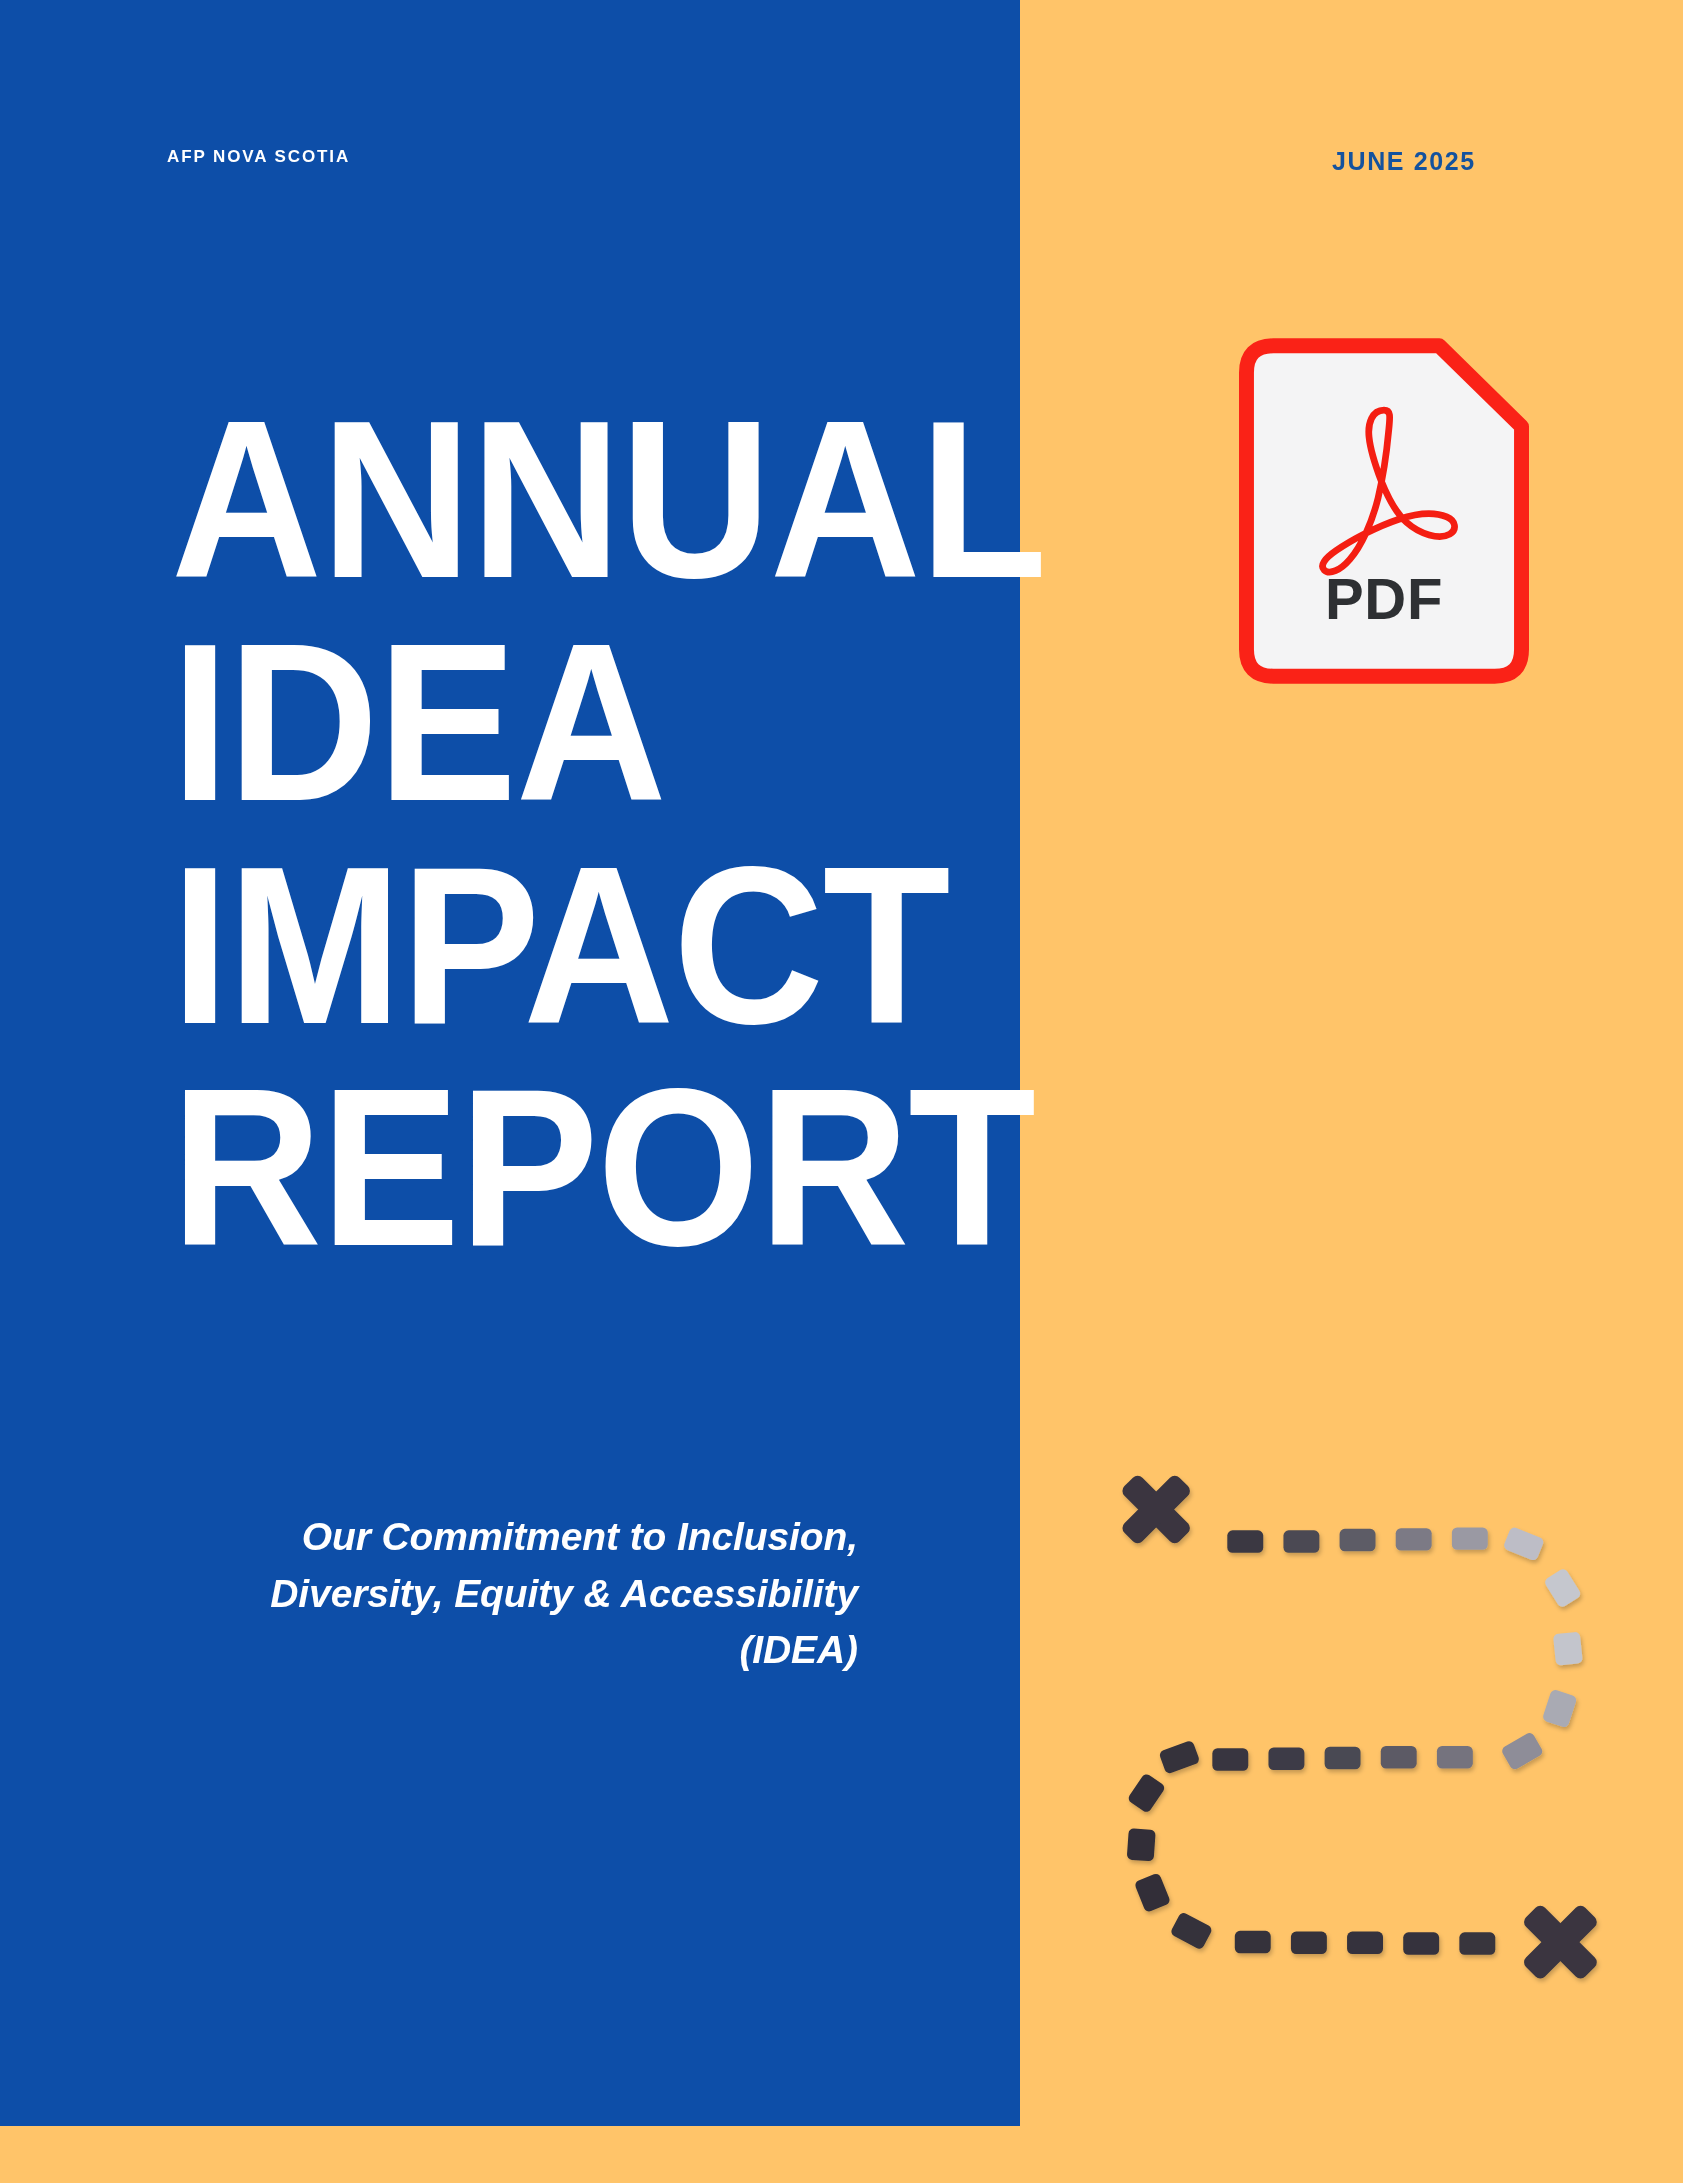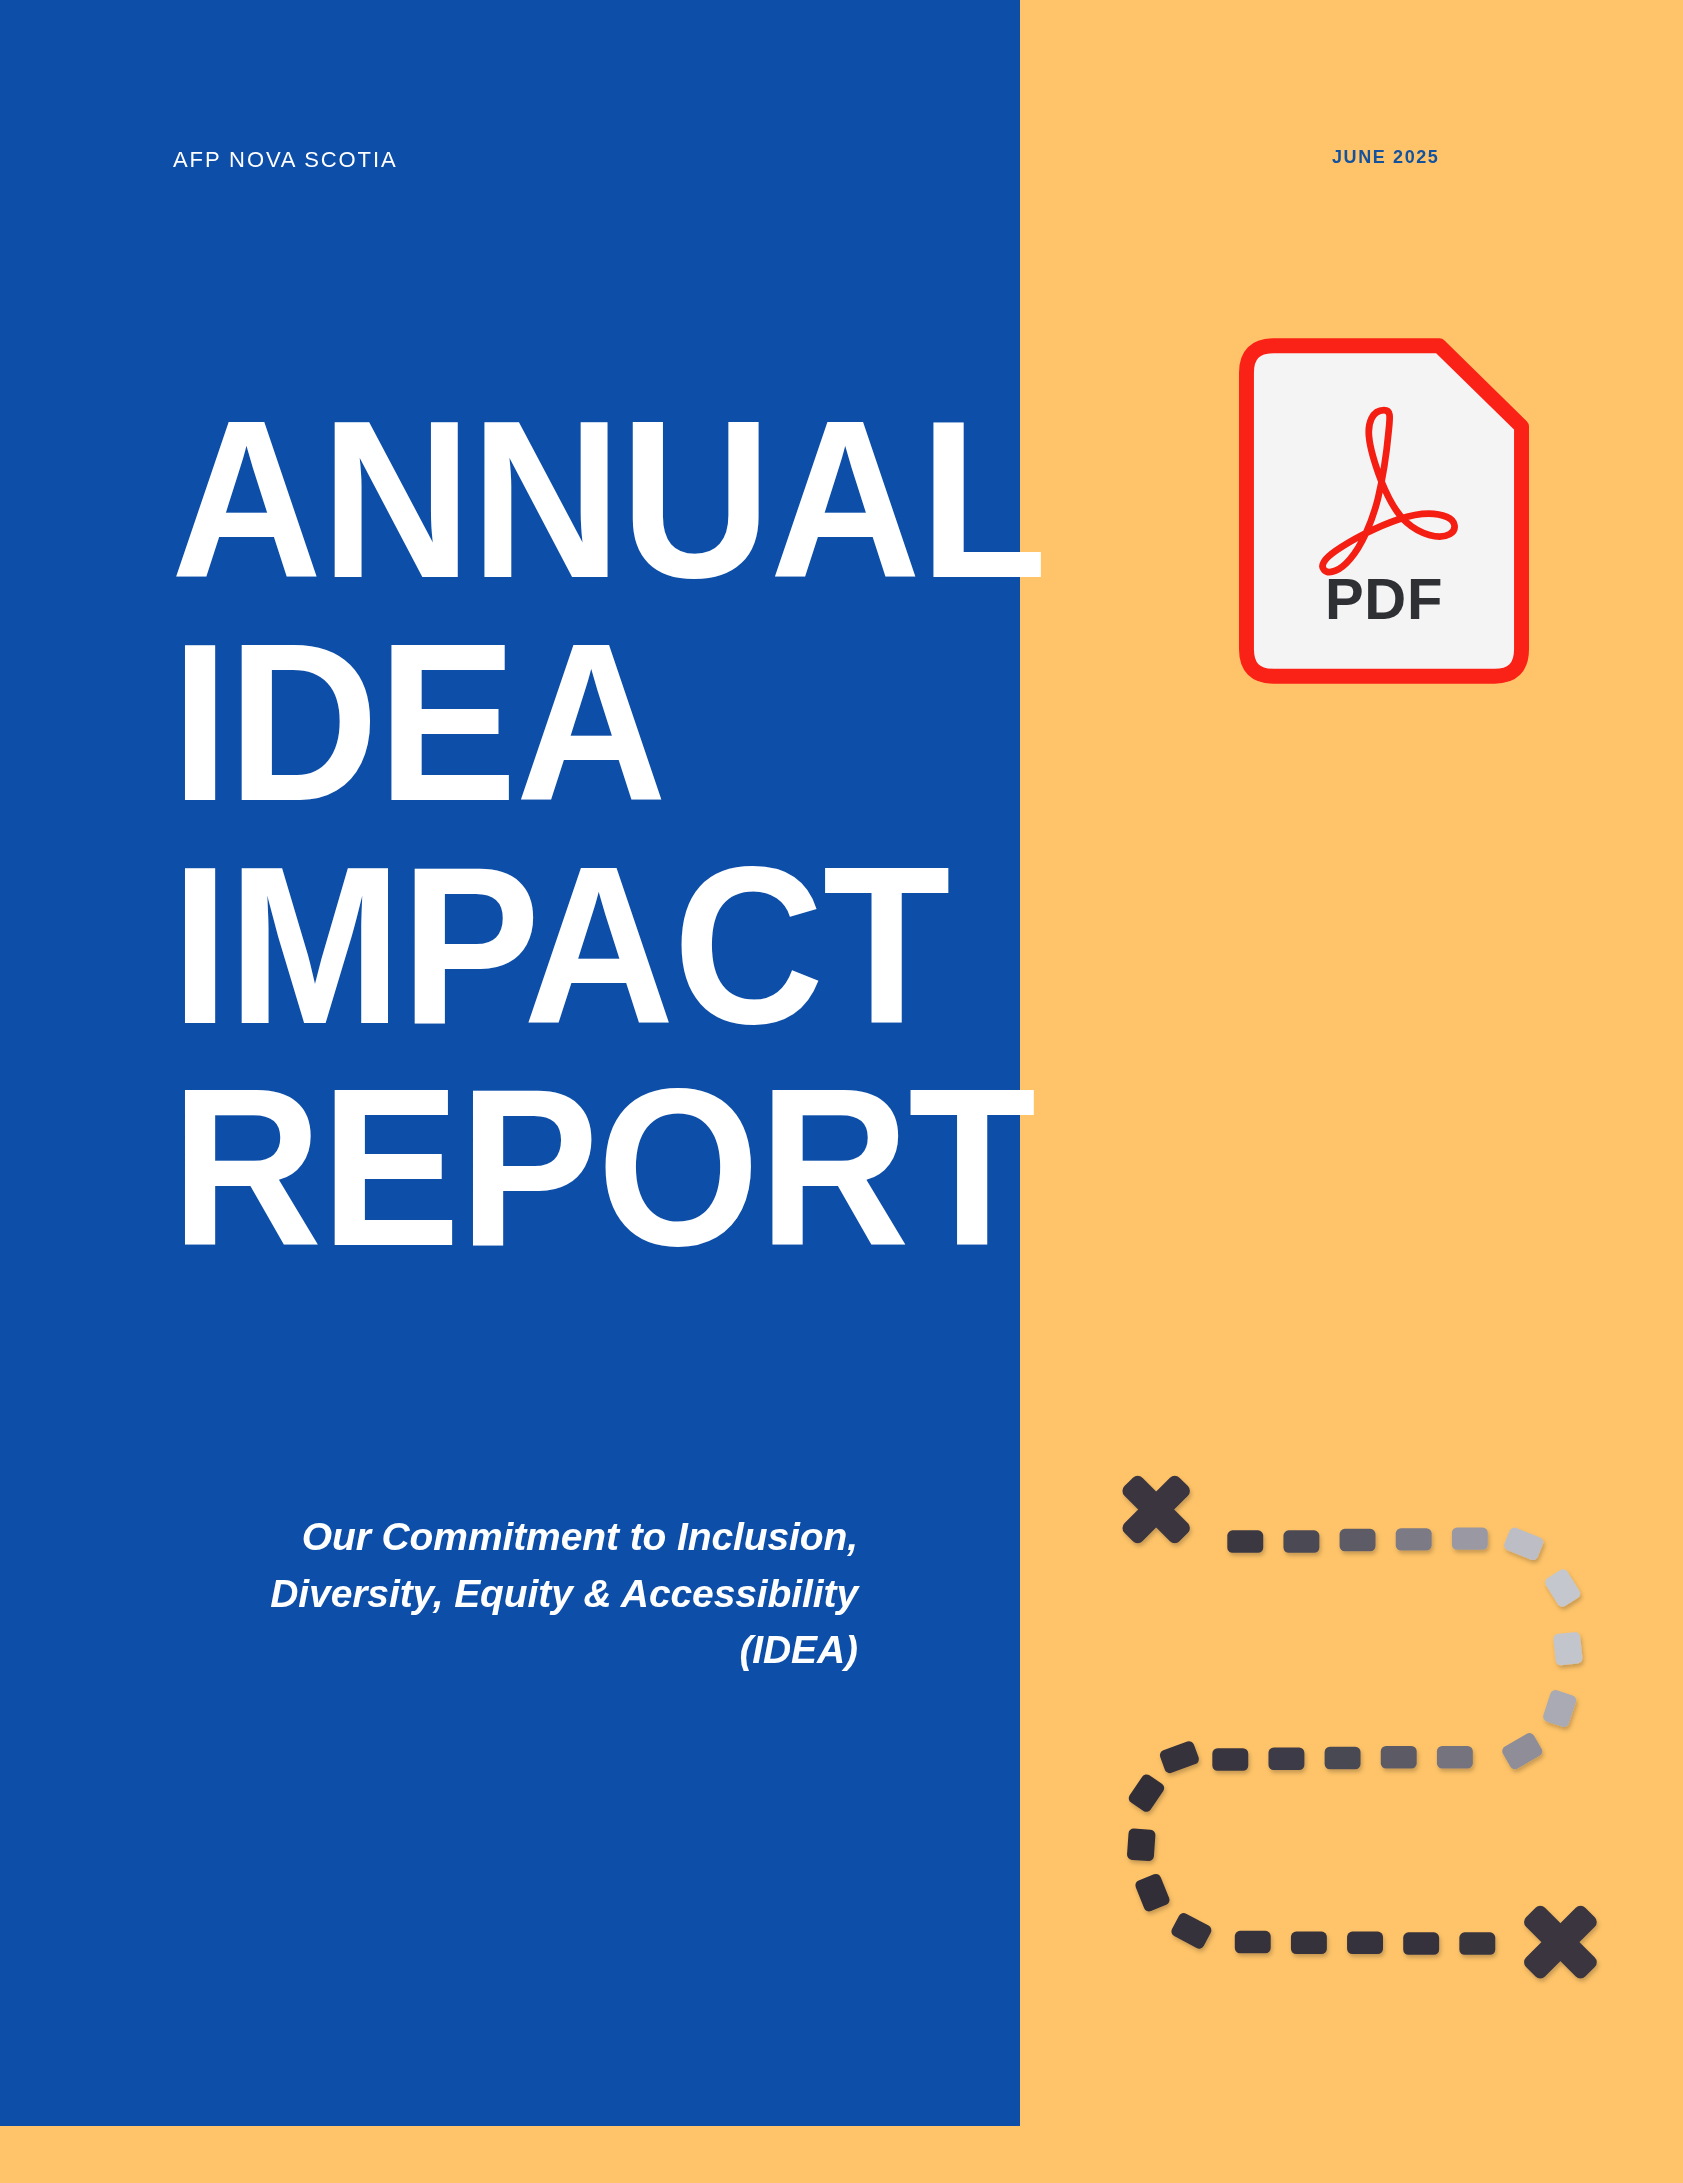--- a/index.html
+++ b/index.html
@@ -33,33 +33,33 @@
     left: 0;
     top: 0;
     width: 1020px;
     height: 2126px;
     background: #0d4ea8;
   }
 
   
   .eyebrow-left {
     position: absolute;
-    left: 173px;
+    left: 167px;
     top: 147px;
-    font-size: 22px;
-    font-weight: 400;
+    font-size: 17px;
+    font-weight: 700;
     letter-spacing: 1.9px;
     color: #ffffff;
     white-space: nowrap;
   }
   .eyebrow-right {
     position: absolute;
     left: 1332px;
     top: 147px;
-    font-size: 18px;
+    font-size: 25px;
     font-weight: 700;
     letter-spacing: 1.6px;
     color: #14529e;
     white-space: nowrap;
   }
 
   
   .title-block {
     position: absolute;
     left: 171px;

